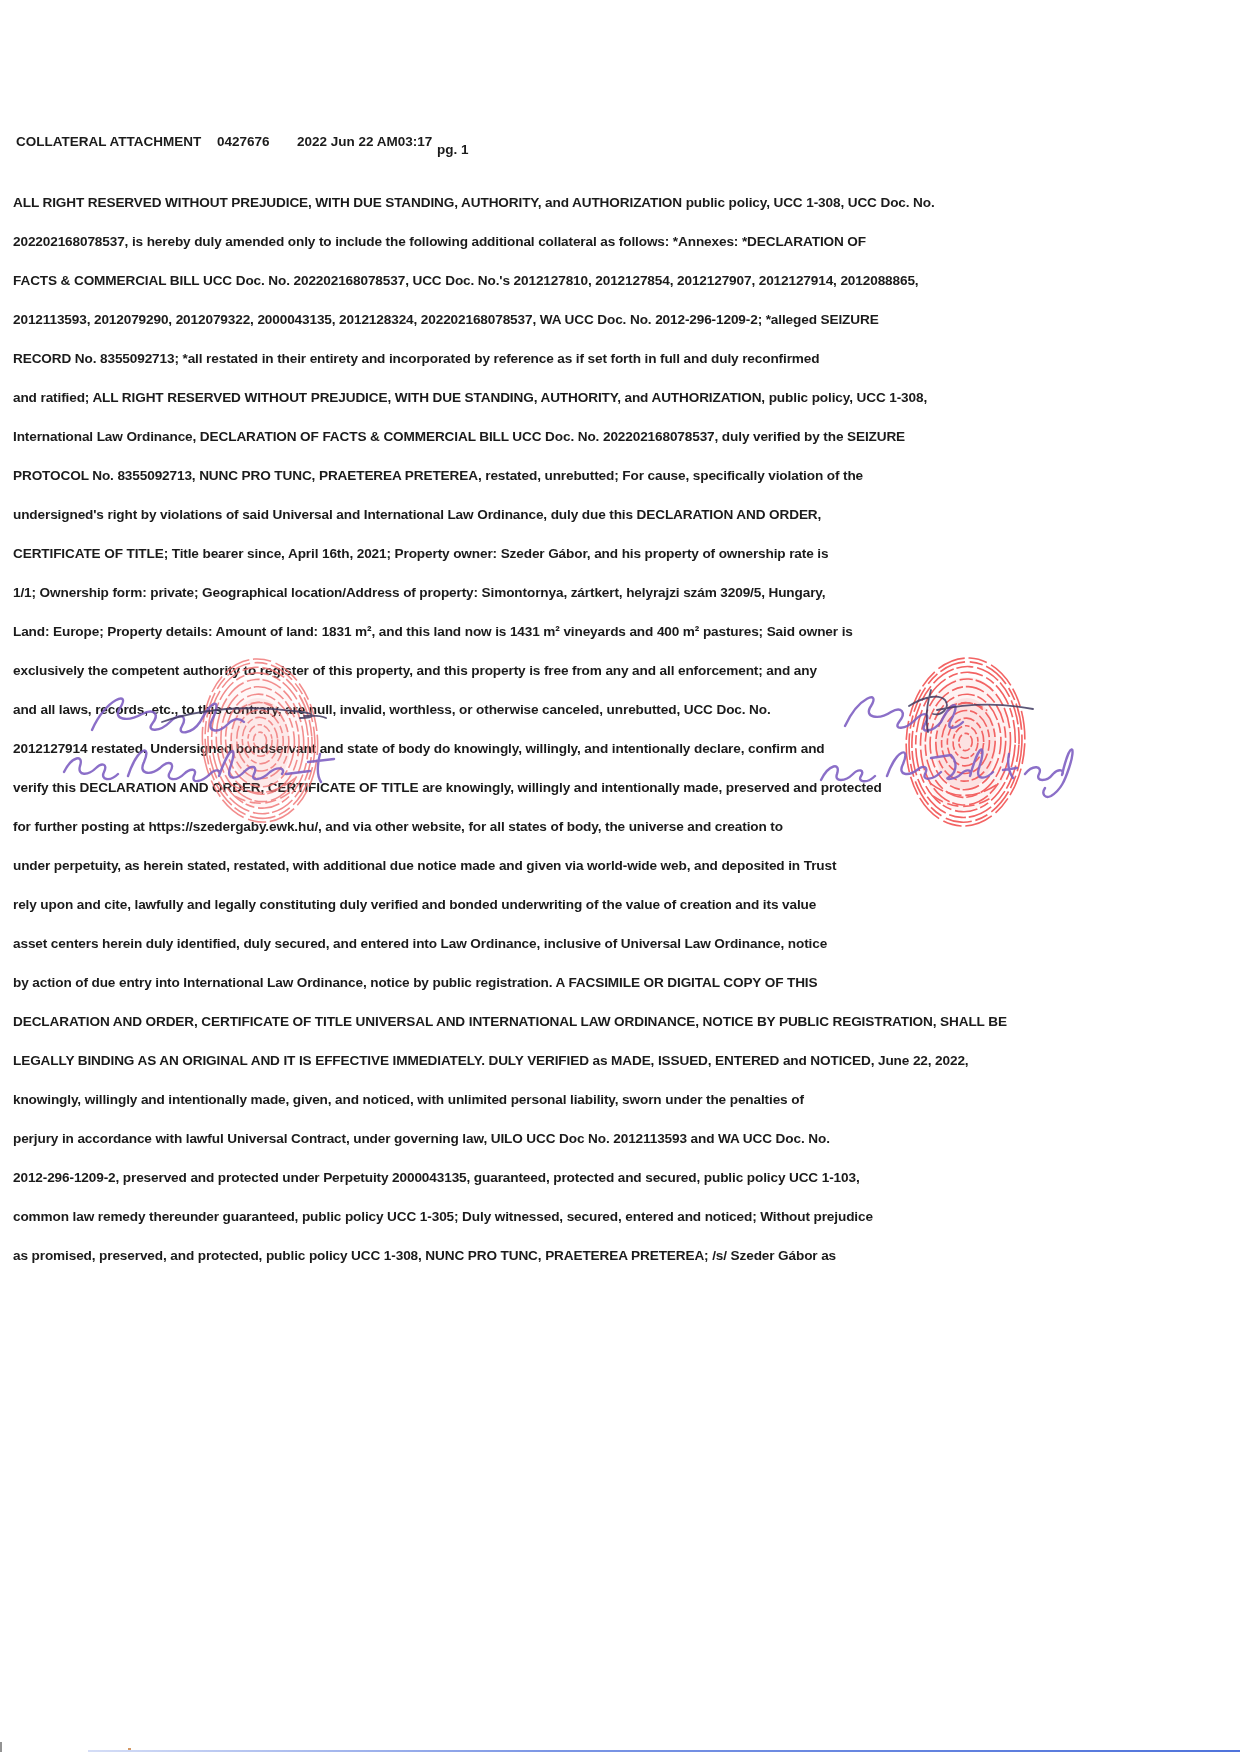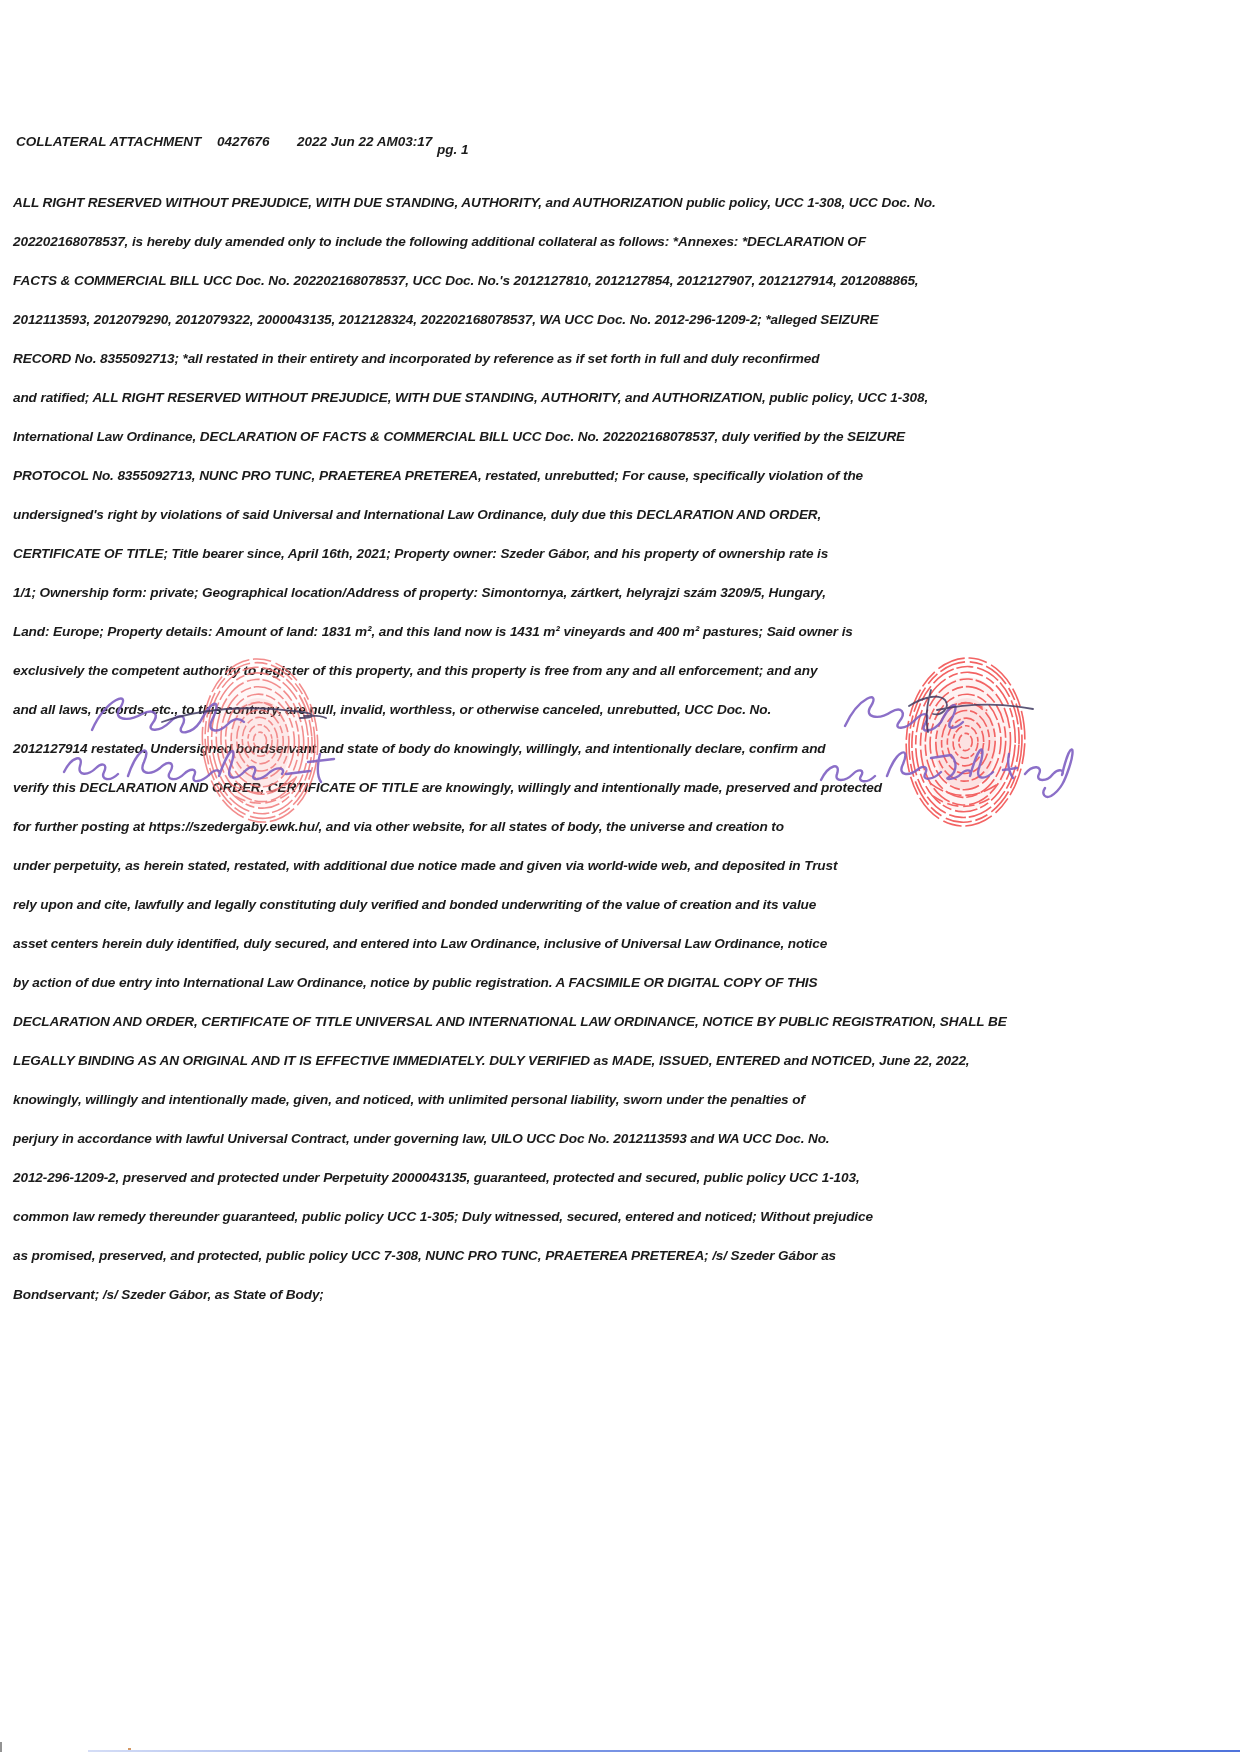--- a/index.html
+++ b/index.html
@@ -1,18 +1,18 @@
 <!DOCTYPE html>
 <html style="--page_bg: #ffffff; --ink: #1b1b1b; --fingerprint_left: #f07474; --fingerprint_right: #f25b5b; --signature_purple: #7e5fc2; --flourish_dark: #403a60; --scan_line_blue: #4a6fd4;"><head>
 <meta charset="utf-8">
 <style>
   html,body{margin:0;padding:0;background:#fff;}
   .page{
     position:relative;width:1240px;height:1754px;background:var(--page_bg,#ffffff);
-    overflow:hidden;font-family:"Liberation Sans",sans-serif;color:var(--ink,#1b1b1b);font-style:italic;
+    overflow:hidden;font-family:"Liberation Sans",sans-serif;color:var(--ink,#1b1b1b);
   }
   .hdr span{
     position:absolute;top:134px;white-space:nowrap;
     font-weight:bold;font-size:13.5px;letter-spacing:0;color:var(--ink,#1b1b1b);
   }
   .hdr .t1{left:16px;}
   .hdr .t2{left:217px;}
   .hdr .t3{left:297px;}
   .hdr .t4{left:437px;margin-top:8px;}
   .body-text{
@@ -70,22 +70,21 @@
     <div>under perpetuity, as herein stated, restated, with additional due notice made and given via world-wide web, and deposited in Trust</div>
     <div>rely upon and cite, lawfully and legally constituting duly verified and bonded underwriting of the value of creation and its value</div>
     <div>asset centers herein duly identified, duly secured, and entered into Law Ordinance, inclusive of Universal Law Ordinance, notice</div>
     <div>by action of due entry into International Law Ordinance, notice by public registration. A FACSIMILE OR DIGITAL COPY OF THIS</div>
     <div>DECLARATION AND ORDER, CERTIFICATE OF TITLE UNIVERSAL AND INTERNATIONAL LAW ORDINANCE, NOTICE BY PUBLIC REGISTRATION, SHALL BE</div>
     <div>LEGALLY BINDING AS AN ORIGINAL AND IT IS EFFECTIVE IMMEDIATELY. DULY VERIFIED as MADE, ISSUED, ENTERED and NOTICED, June 22, 2022,</div>
     <div>knowingly, willingly and intentionally made, given, and noticed, with unlimited personal liability, sworn under the penalties of</div>
     <div>perjury in accordance with lawful Universal Contract, under governing law, UILO UCC Doc No. 2012113593 and WA UCC Doc. No.</div>
     <div>2012-296-1209-2, preserved and protected under Perpetuity 2000043135, guaranteed, protected and secured, public policy UCC 1-103,</div>
     <div>common law remedy thereunder guaranteed, public policy UCC 1-305; Duly witnessed, secured, entered and noticed; Without prejudice</div>
-    <div>as promised, preserved, and protected, public policy UCC 7-308, NUNC PRO TUNC, PRAETEREA PRETEREA; /s/ Szeder Gábor as</div>
-    <div>Bondservant; /s/ Szeder Gábor, as State of Body;</div>
+    <div>as promised, preserved, and protected, public policy UCC 1-308, NUNC PRO TUNC, PRAETEREA PRETEREA; /s/ Szeder Gábor as</div>
   </div>
 
   <svg width="0" height="0" style="position:absolute" aria-hidden="true">
     <defs>
       <g id="fp-rings" fill="none" stroke="currentColor" stroke-width="1.7">
         <ellipse cx="65" cy="92" rx="32" ry="48" fill="currentColor" stroke="none" opacity="0.13"></ellipse>
         <ellipse cx="65" cy="92" rx="48" ry="70" fill="currentColor" stroke="none" opacity="0.07"></ellipse>
         <ellipse cx="65" cy="90" rx="7" ry="9" stroke-dasharray="5 2 8 3"></ellipse>
         <ellipse cx="65" cy="90" rx="13" ry="17" stroke-dasharray="9 3 5 2"></ellipse>
         <ellipse cx="65" cy="90" rx="19" ry="25" stroke-dasharray="12 3 7 3"></ellipse>

